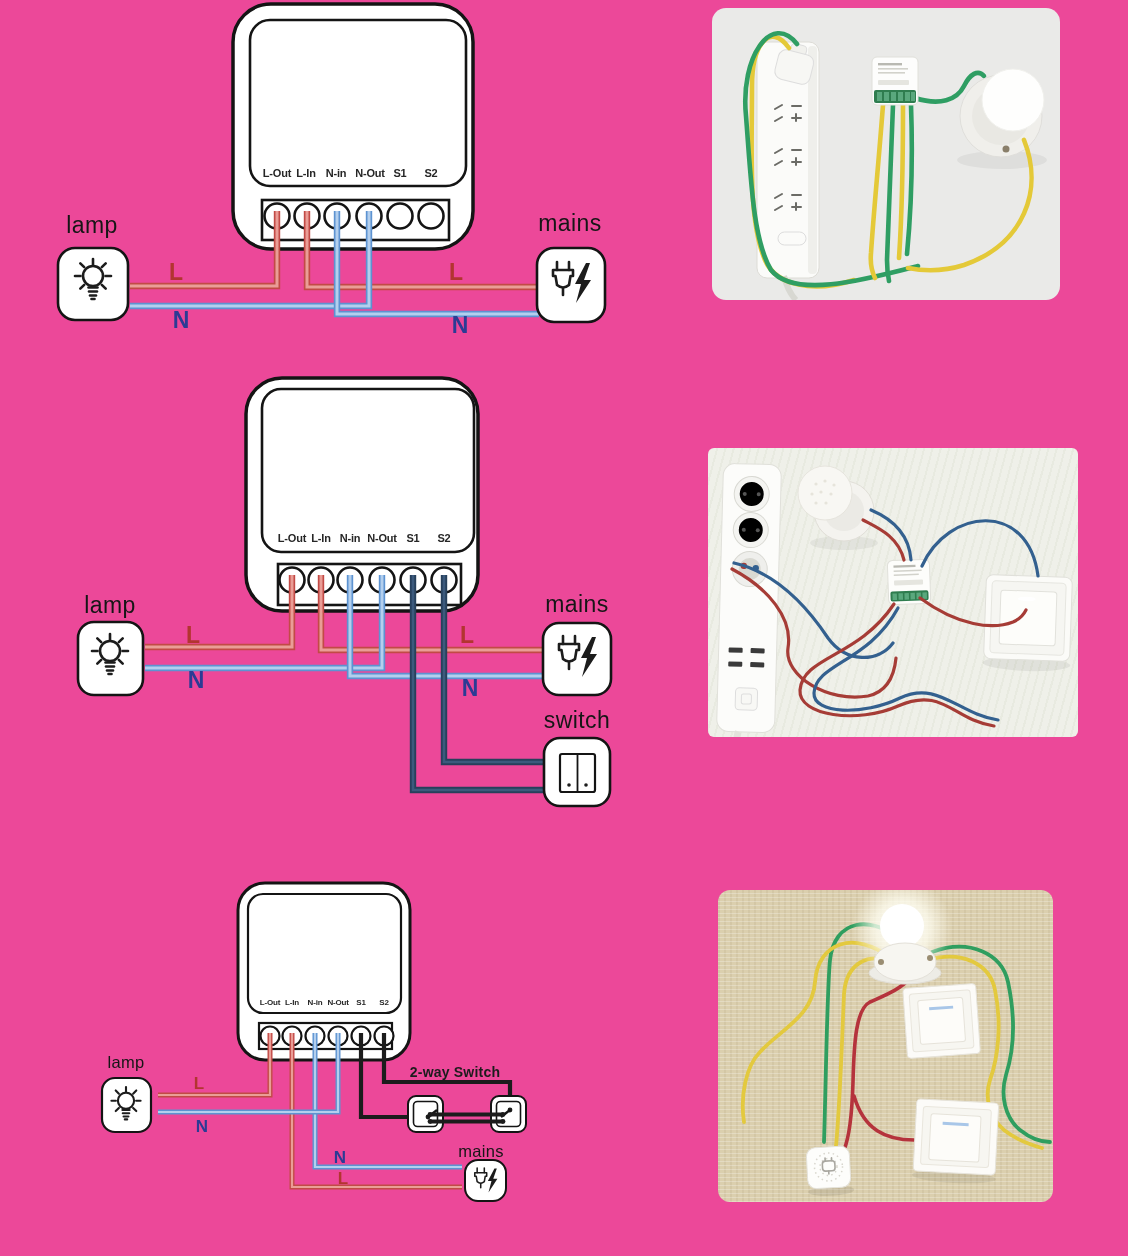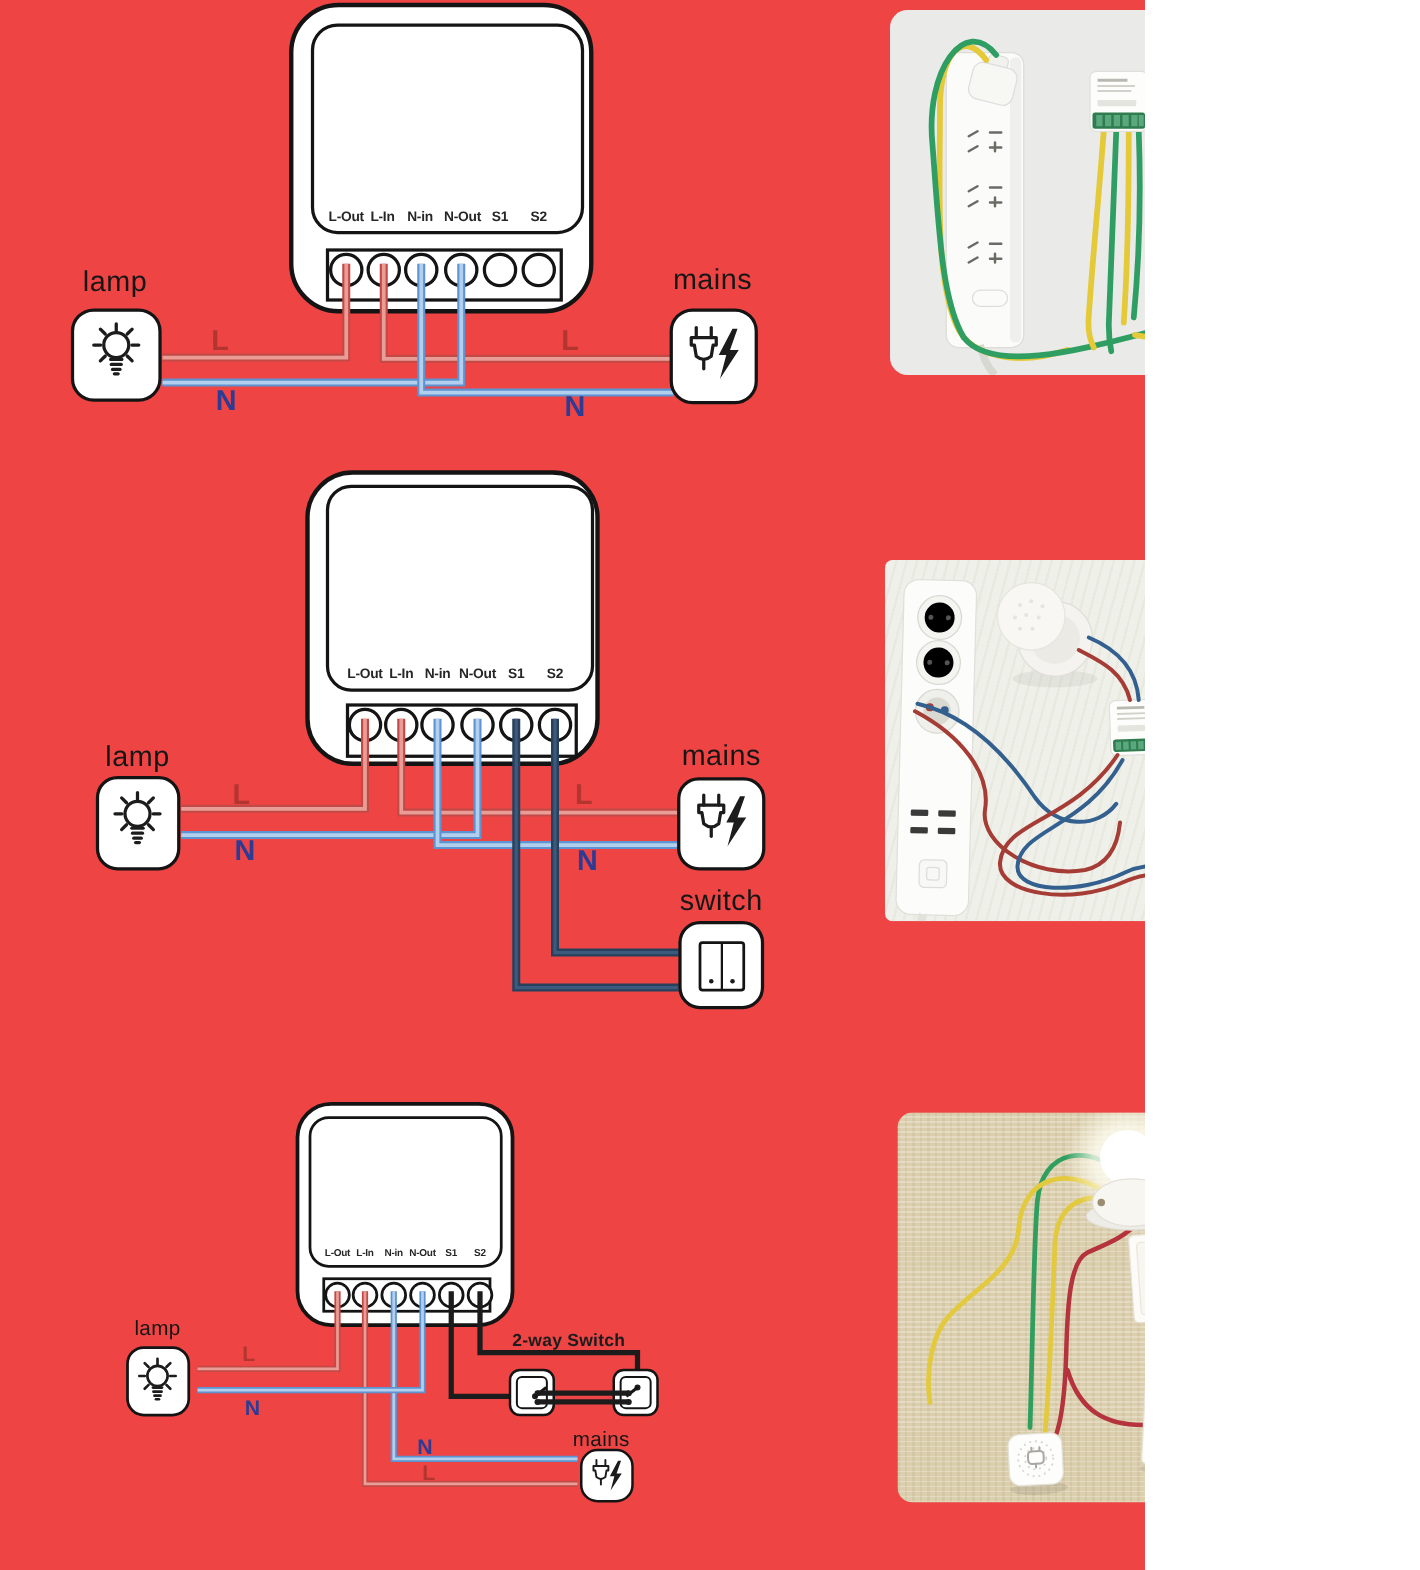--- a/index.html
+++ b/index.html
@@ -1,16 +1,16 @@
 <!DOCTYPE html>
 <html style="--wire-red-outer: #c24a46; --wire-red-inner: #ea9d96; --wire-blue-outer: #5d93d1; --wire-blue-inner: #b3cfee; --wire-navy-outer: #27405c; --wire-navy-inner: #3c5a7d; --wire-black: #1c1c1c; --label-red: #b23530; --label-blue: #2c3b94; --photo-green: #2f9e63; --photo-yellow: #e4c938; --photo-red: #a63c36; --photo-blue: #33608f;"><head>
 <meta charset="utf-8">
 <style>
   html,body{margin:0;padding:0;background:#fff;}
-  #page{position:relative;width:916px;height:1256px;background:#ef4444;overflow:hidden;
+  #page{position:relative;width:1128px;height:1256px;background:#ec4899;overflow:hidden;
         font-family:"Liberation Sans",sans-serif;}
   svg{position:absolute;display:block;}
   
   .dev{fill:#fff;stroke:#141414;}
   .thin{fill:none;stroke:#141414;}
   .wire{fill:none;stroke-linecap:butt;stroke-linejoin:miter;}
   .red-o{stroke:var(--wire-red-outer);stroke-width:6.4;}
   .red-i{stroke:var(--wire-red-inner);stroke-width:3;}
   .blue-o{stroke:var(--wire-blue-outer);stroke-width:6.4;}
   .blue-i{stroke:var(--wire-blue-inner);stroke-width:3;}

